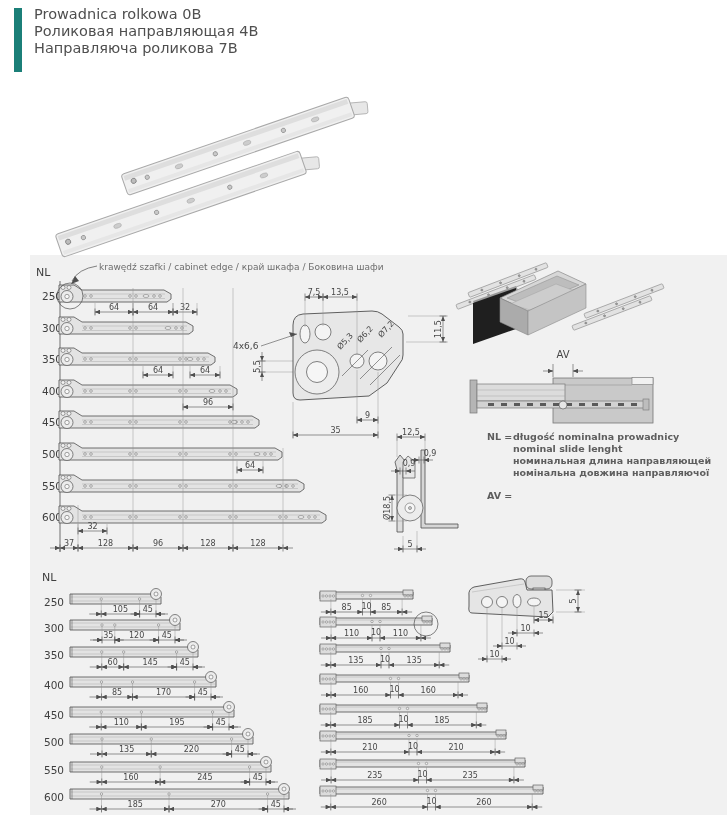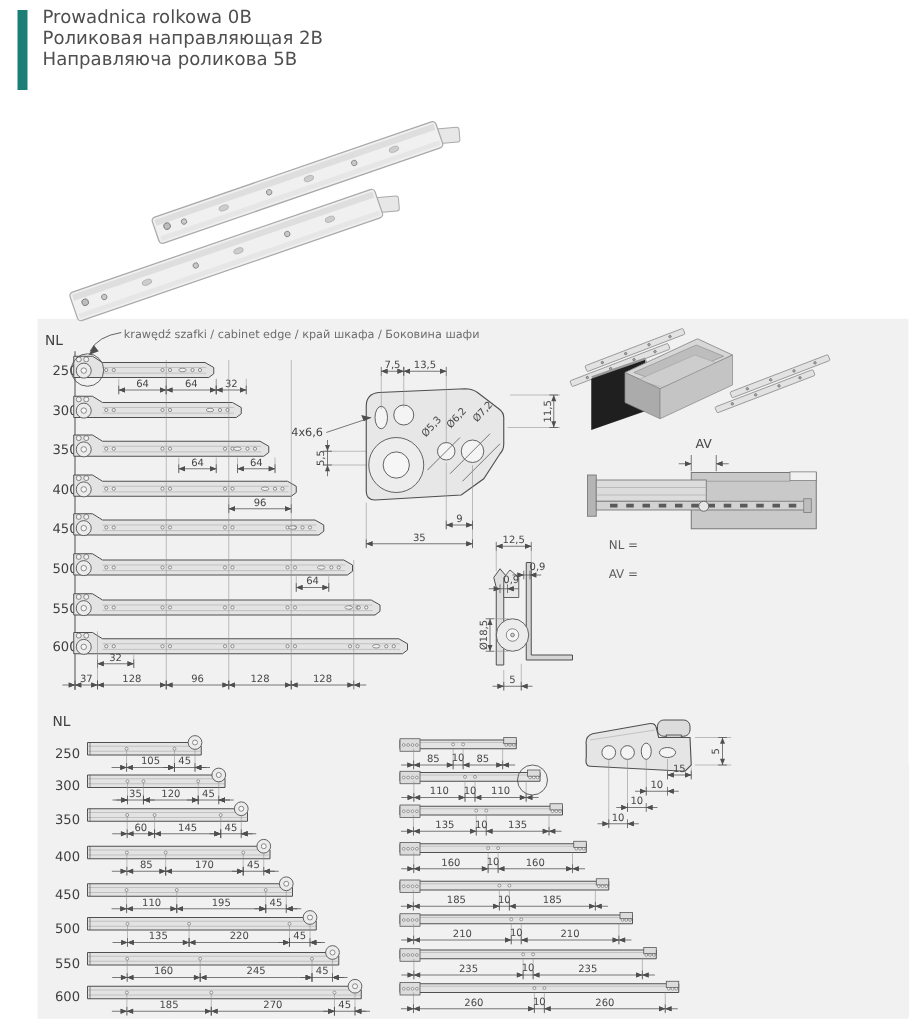--- a/index.html
+++ b/index.html
@@ -4,35 +4,35 @@
 <style>
   html,body{margin:0;padding:0;background:#fff;}
   .page{position:relative;width:727px;height:823px;background:#ffffff;overflow:hidden;
         font-family:"DejaVu Sans","Liberation Sans",sans-serif;color:#4d4d4d;}
   .accent-bar{position:absolute;left:14px;top:8px;width:8px;height:64px;}
   .titles{position:absolute;left:34px;top:6px;}
   .titles div{font-size:14.5px;line-height:16.8px;color:#4f4f4f;}
   .gray-panel{position:absolute;left:30px;top:255px;width:697px;height:560px;background:#f1f1f1;}
   #tech-svg{position:absolute;left:0;top:0;z-index:2;}
   .legend{position:absolute;left:487px;top:431px;z-index:3;font-size:9.5px;line-height:12px;color:#5d5d5d;}
-  .lg-block{display:flex;margin-bottom:11px;}
+  .lg-block{display:flex;margin-bottom:11px;font-weight:bold;}
   .lg-key{width:26px;flex:none;}
   .lg-lines span{display:block;}
 </style>
 </head>
 <body>
 
 <div class="page">
 
   <header>
     <div class="accent-bar" id="accent-bar" style="background: rgb(27, 127, 120);"></div>
     <div class="titles">
       <div>Prowadnica rolkowa 0B</div>
-      <div>Роликовая направляющая 2B</div>
-      <div>Направляюча роликова 5B</div>
+      <div>Роликовая направляющая 4B</div>
+      <div>Направляюча роликова 7B</div>
     </div>
   </header>
 
   <div class="gray-panel"></div>
 
   <svg id="tech-svg" width="727" height="823" viewBox="0 0 727 823">
       <g>
         <g transform="translate(238 146) rotate(-19)">
           <rect x="116" y="-4" width="20" height="12" rx="2" fill="#e7e7e7" stroke="#a9a9a9" stroke-width="0.8" transform="rotate(14 120 0)"></rect>
           <rect x="-120" y="-11" width="240" height="22" rx="3" fill="#f0f0f0" stroke="#a9a9a9" stroke-width="1"></rect>
@@ -1346,18 +1346,24 @@
           <path d="M578 590L576 595L580 595Z" fill="#4f4f4f"></path>
           <path d="M578 612L576 607L580 607Z" fill="#4f4f4f"></path>
           <text transform="translate(575.5 601) rotate(-90)" fill="#474747" font-size="8" text-anchor="middle">5</text>
         </g>
       </g>
     </svg>
 
   <div class="legend">
     <div class="lg-block">
       <span class="lg-key">NL =</span>
+      <span class="lg-lines">
+        <span>długość nominalna prowadnicy</span>
+        <span>nominal slide lenght</span>
+        <span>номинальная длина направляющей</span>
+        <span>номінальна довжина направляючої</span>
+      </span>
     </div>
     <div class="lg-block">
       <span class="lg-key">AV =</span>
     </div>
   </div>
 </div>
 
 </body></html>

